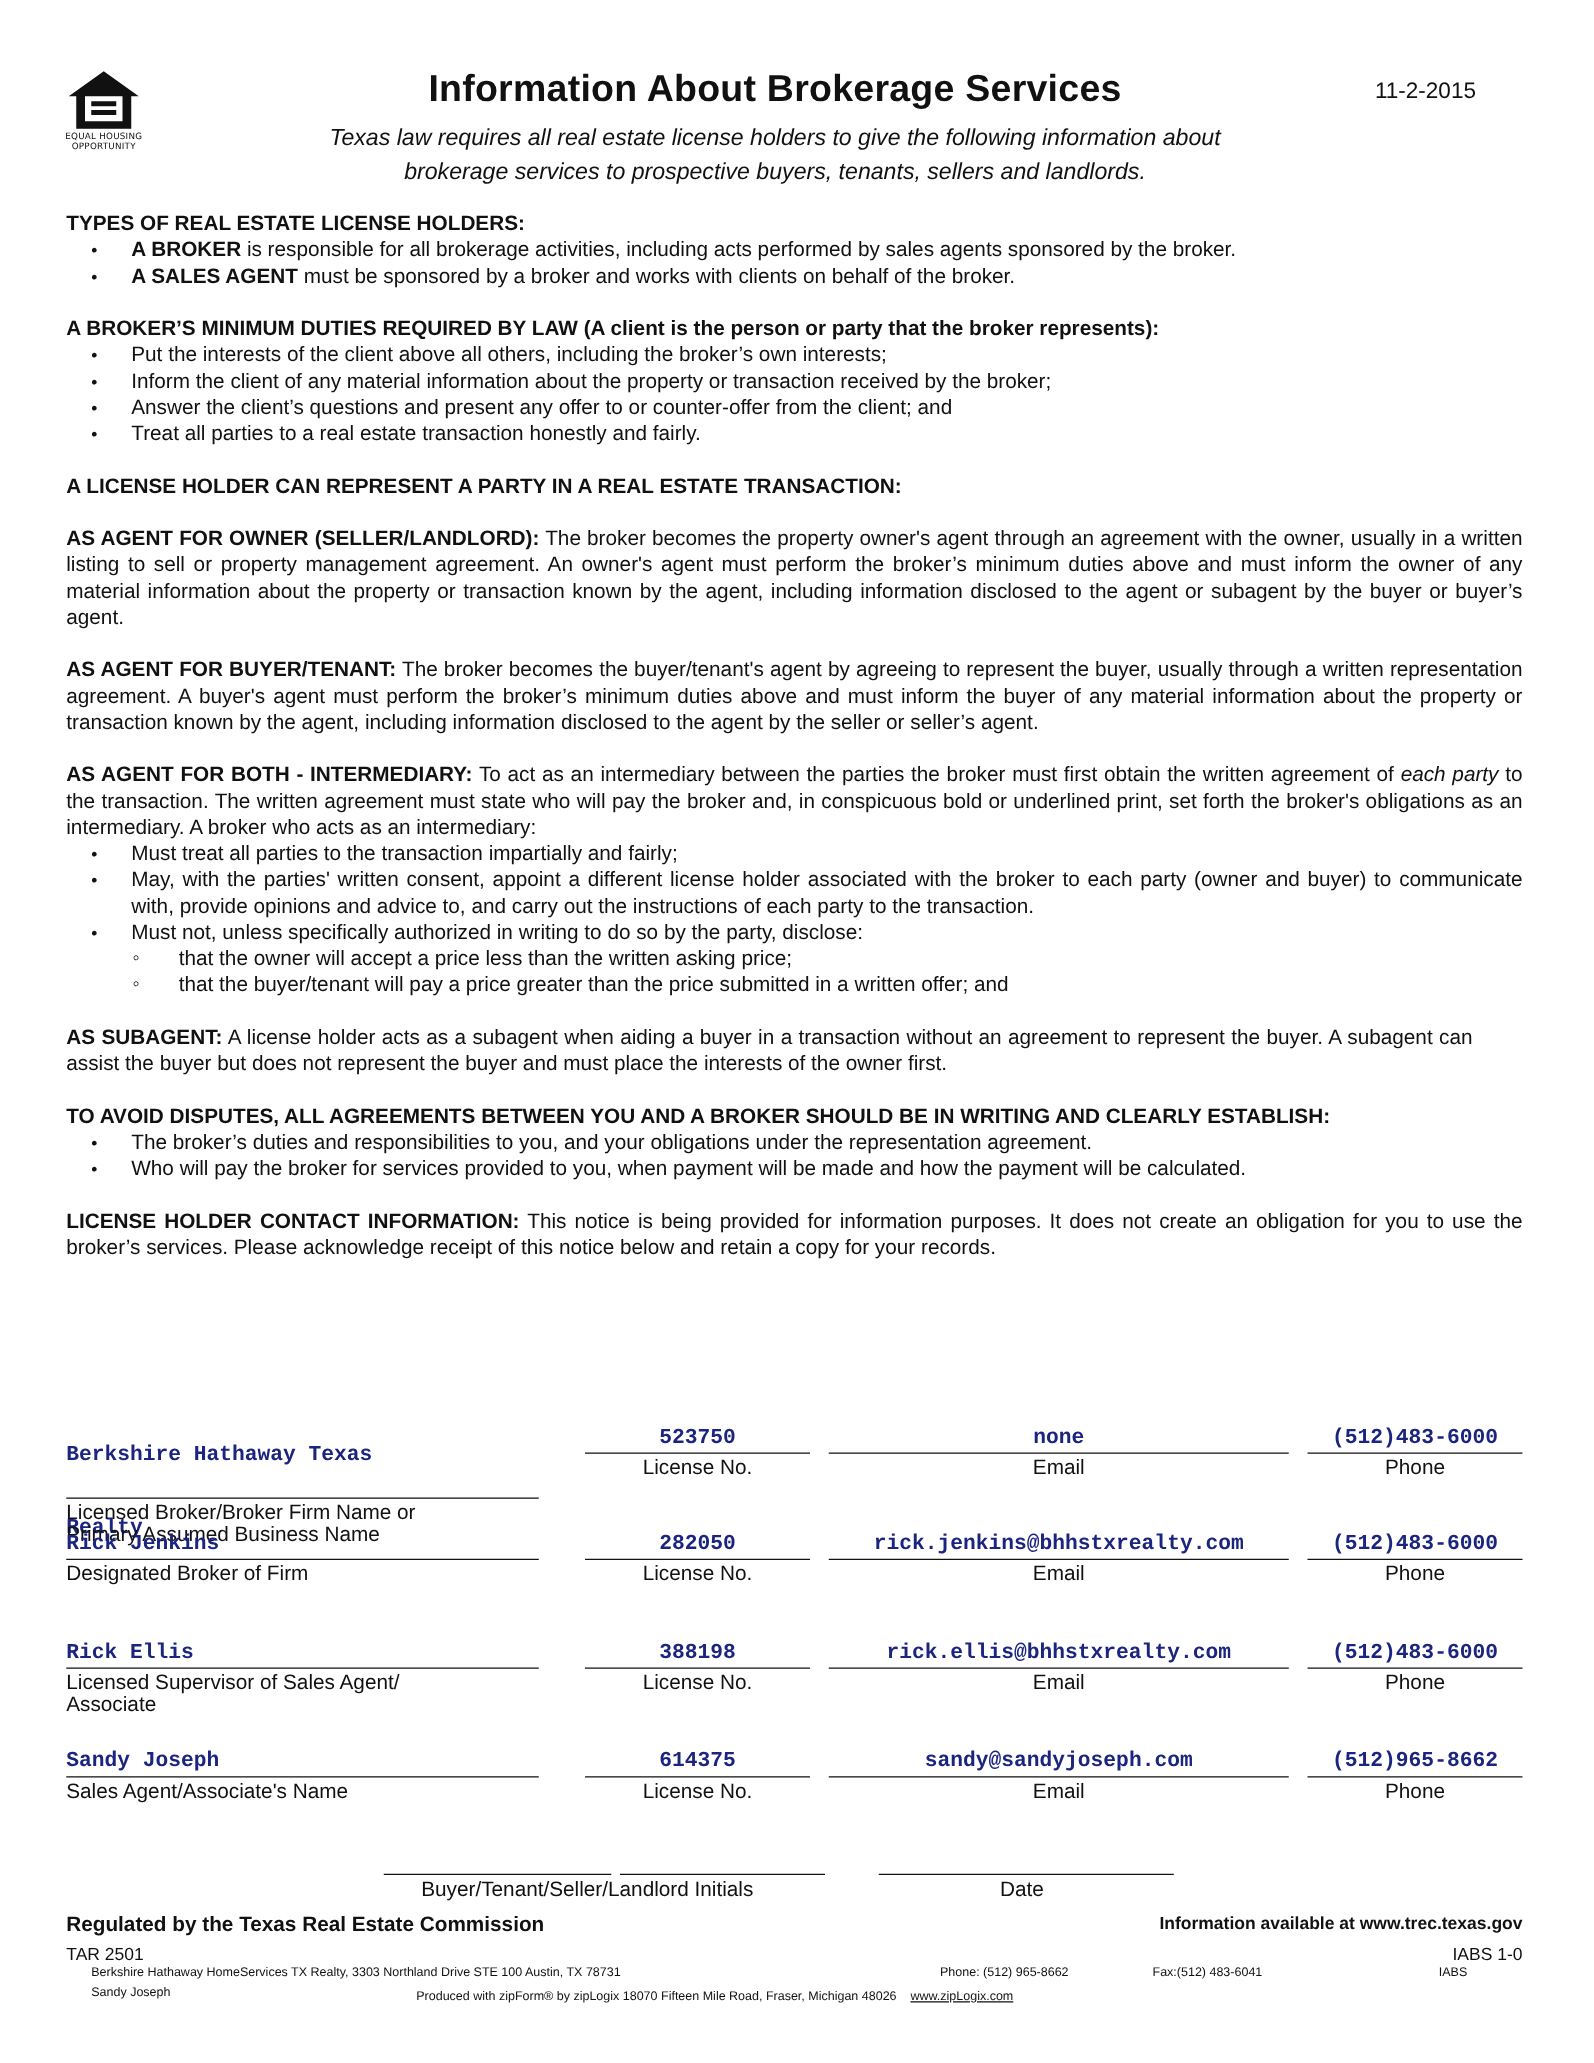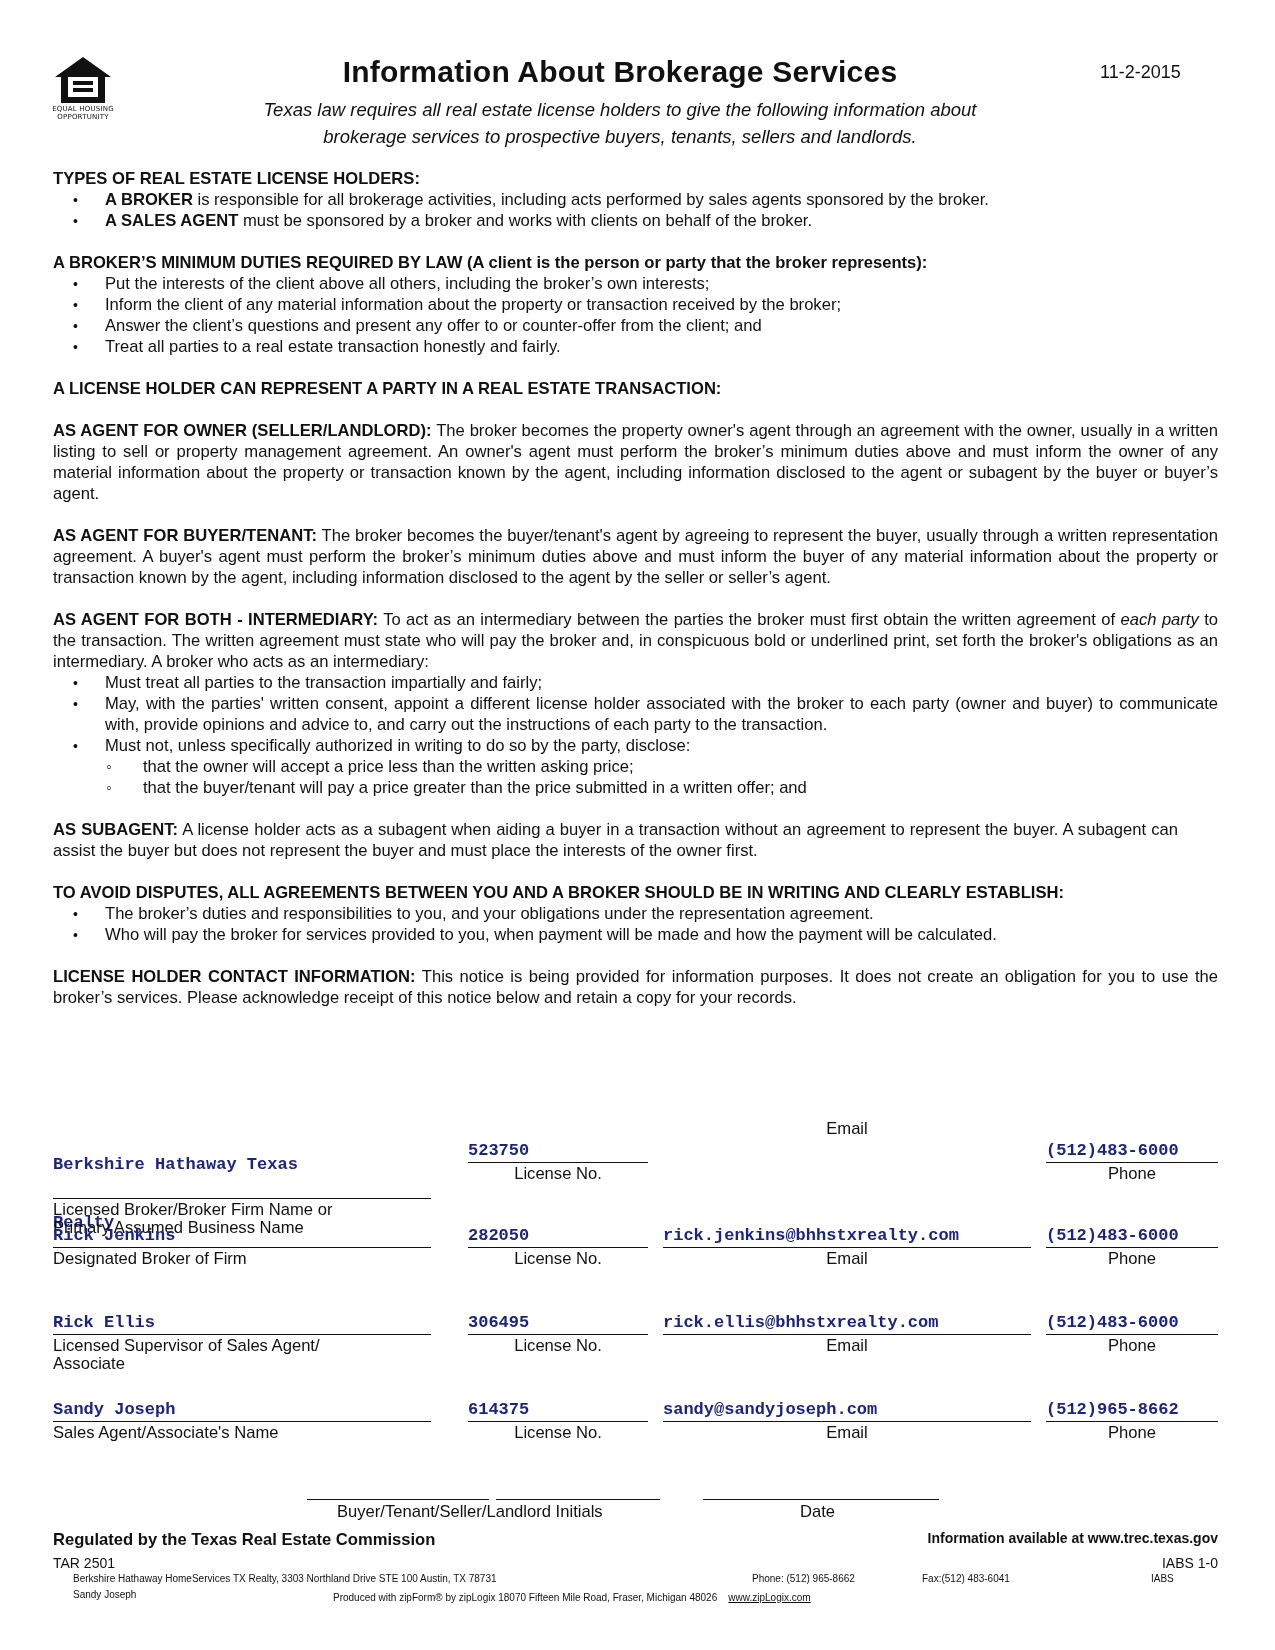--- a/index.html
+++ b/index.html
@@ -25,21 +25,21 @@
   .crow { position: relative; height: 90px; }
   .cell { position: absolute; top: 0; }
   .fill { font-family: "Liberation Mono", monospace; font-weight: bold; color: #1b2580; font-size: 17px; line-height: 22px; border-bottom: 1.5px solid #111; height: 44px; display: flex; align-items: flex-end; }
   .fill span { display: block; margin-top: 36px; }
   .lbl { font-size: 16.6px; line-height: 18px; margin-top: 2px; }
   .c1 { left: 0; width: 378px; }
   .c2 { left: 415px; width: 180px; }
   .c3 { left: 610px; width: 368px; }
   .c4 { left: 993px; width: 172px; }
   .center { text-align: center; }
-  .center .fill { justify-content: flex-start; }
+  .center .fill { justify-content: center; }
   .sig { position: absolute; top: 1499px; left: 0; width: 1275px; }
   .sigline { position: absolute; border-top: 1.2px solid #111; }
   .siglbl { position: absolute; font-size: 16.6px; }
   .foot1 { position: absolute; top: 1530px; left: 53px; font-size: 16.6px; font-weight: bold; }
   .foot2 { position: absolute; top: 1530px; right: 57px; font-size: 14px; font-weight: bold; }
   .foot3 { position: absolute; top: 1555px; left: 53px; font-size: 14px; }
   .foot4 { position: absolute; top: 1555px; right: 57px; font-size: 14px; }
   .small { position: absolute; font-family: Liberation Sans, sans-serif; font-size: 10px; }
   .tiny { position: absolute; font-size: 10px; }
   .tiny u { text-decoration: underline; }
@@ -141,20 +141,23 @@
           <div>Primary Assumed Business Name</div>
         </div>
       </div>
       <div class="cell c2 center">
         <div class="fill">
             <span>523750</span>
           </div>
         <div class="lbl">License No.</div>
       </div>
       <div class="cell c3 center">
+        <div class="fill">
+            <span>none</span>
+          </div>
         <div class="lbl">Email</div>
       </div>
       <div class="cell c4 center">
         <div class="fill">
             <span>(512)483-6000</span>
           </div>
         <div class="lbl">Phone</div>
       </div>
     </div>
 
@@ -190,21 +193,21 @@
         <div class="fill">
             <span>Rick Ellis</span>
           </div>
         <div class="lbl">
           <div>Licensed Supervisor of Sales Agent/</div>
           <div>Associate</div>
         </div>
       </div>
       <div class="cell c2 center">
         <div class="fill">
-            <span>306495</span>
+            <span>388198</span>
           </div>
         <div class="lbl">License No.</div>
       </div>
       <div class="cell c3 center">
         <div class="fill">
             <span>rick.ellis@bhhstxrealty.com</span>
           </div>
         <div class="lbl">Email</div>
       </div>
       <div class="cell c4 center">

